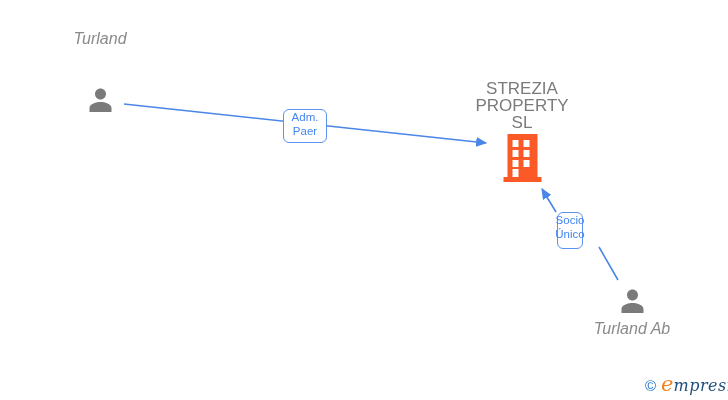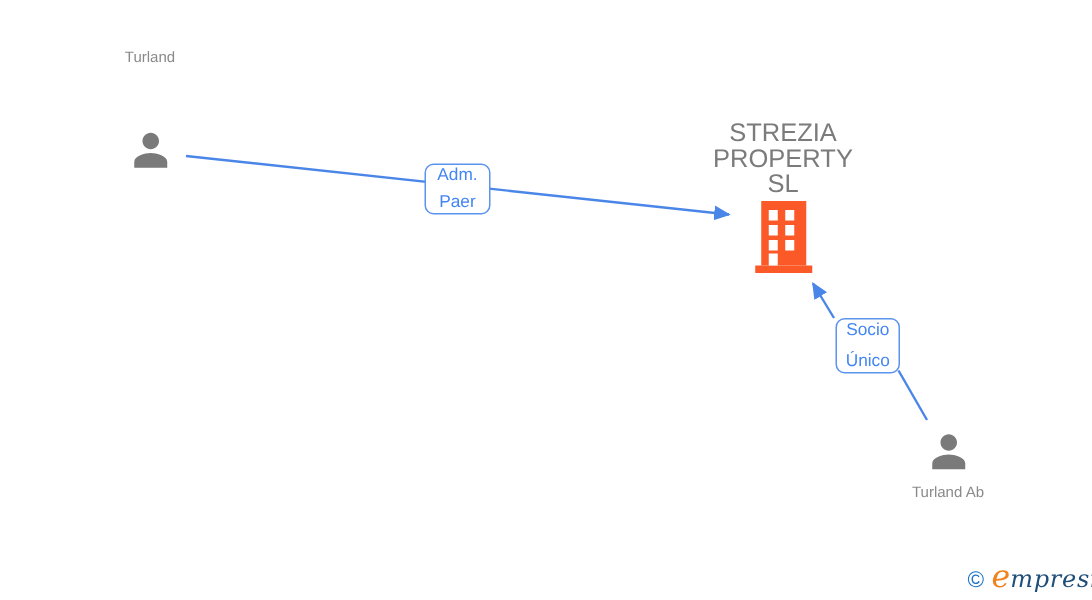--- a/index.html
+++ b/index.html
@@ -10,36 +10,36 @@
   svg.connectors{position:absolute;left:0;top:0;z-index:1;}
   .edge-line{stroke:var(--line-blue);stroke-width:1.6;fill:none;}
   .arrowhead{fill:var(--line-blue);}
   .node-icon{position:absolute;z-index:2;}
   .person-icon{color:var(--person-gray);}
   .building-icon{color:var(--building-orange);}
   .node-label{
     position:absolute;z-index:2;text-align:center;
   }
   .person-label{
-    color:var(--node-gray);font-size:10px;line-height:15px;width:120px;
+    color:var(--node-gray);font-size:16px;line-height:15px;width:120px;font-style:italic;
   }
   .person2-label{line-height:17px;}
   .company-label{
     color:var(--company-gray);font-size:17px;font-weight:normal;line-height:17px;width:124px;
   }
   .edge-label{
     position:absolute;z-index:3;background:#fff;
     border:1.5px solid var(--box-border);border-radius:6px;
     color:var(--label-blue);font-size:11.5px;line-height:14px;
-    display:flex;flex-direction:column;align-items:center;justify-content:space-between;
+    display:flex;flex-direction:column;align-items:center;justify-content:flex-start;
     box-sizing:border-box;
   }
   .edge-label span{display:block;}
   .adm-box{left:283px;top:109px;width:44px;height:34px;}
-  .socio-box{left:557px;top:212px;width:43px;height:37px;}
+  .socio-box{left:557px;top:212px;width:26px;height:37px;}
   .watermark{
     position:absolute;left:645px;top:374px;z-index:2;
     display:flex;align-items:baseline;white-space:nowrap;cursor:pointer;
   }
   .wm-copy{color:var(--logo-blue);font-size:15px;margin-right:5px;}
   .wm-e{
     color:var(--logo-orange);font-family:"DejaVu Serif",serif;font-style:italic;
     font-size:21px;line-height:20px;
   }
   .wm-rest{

